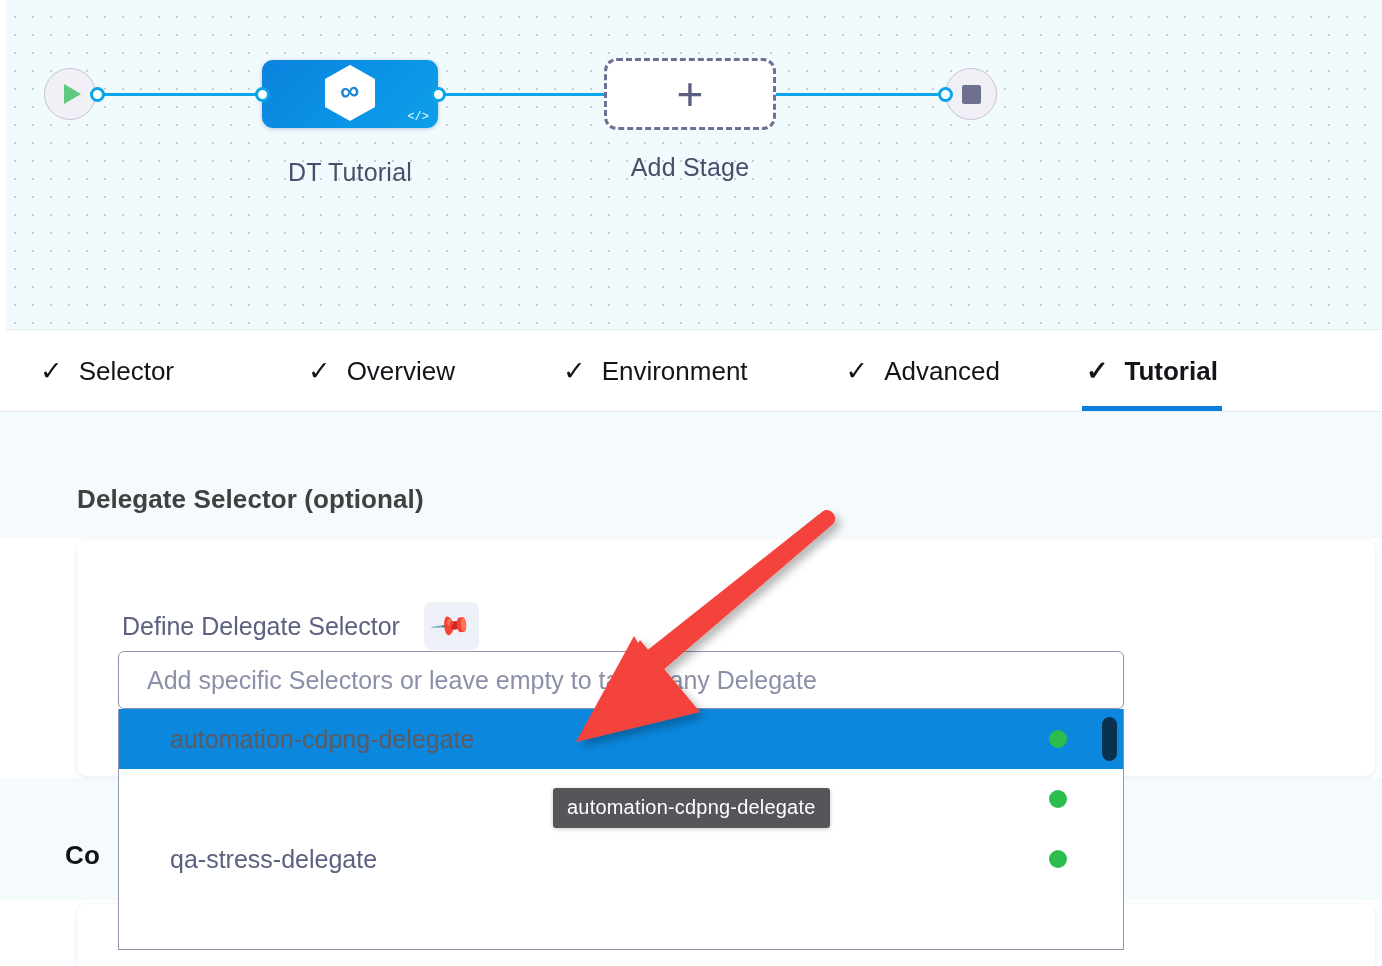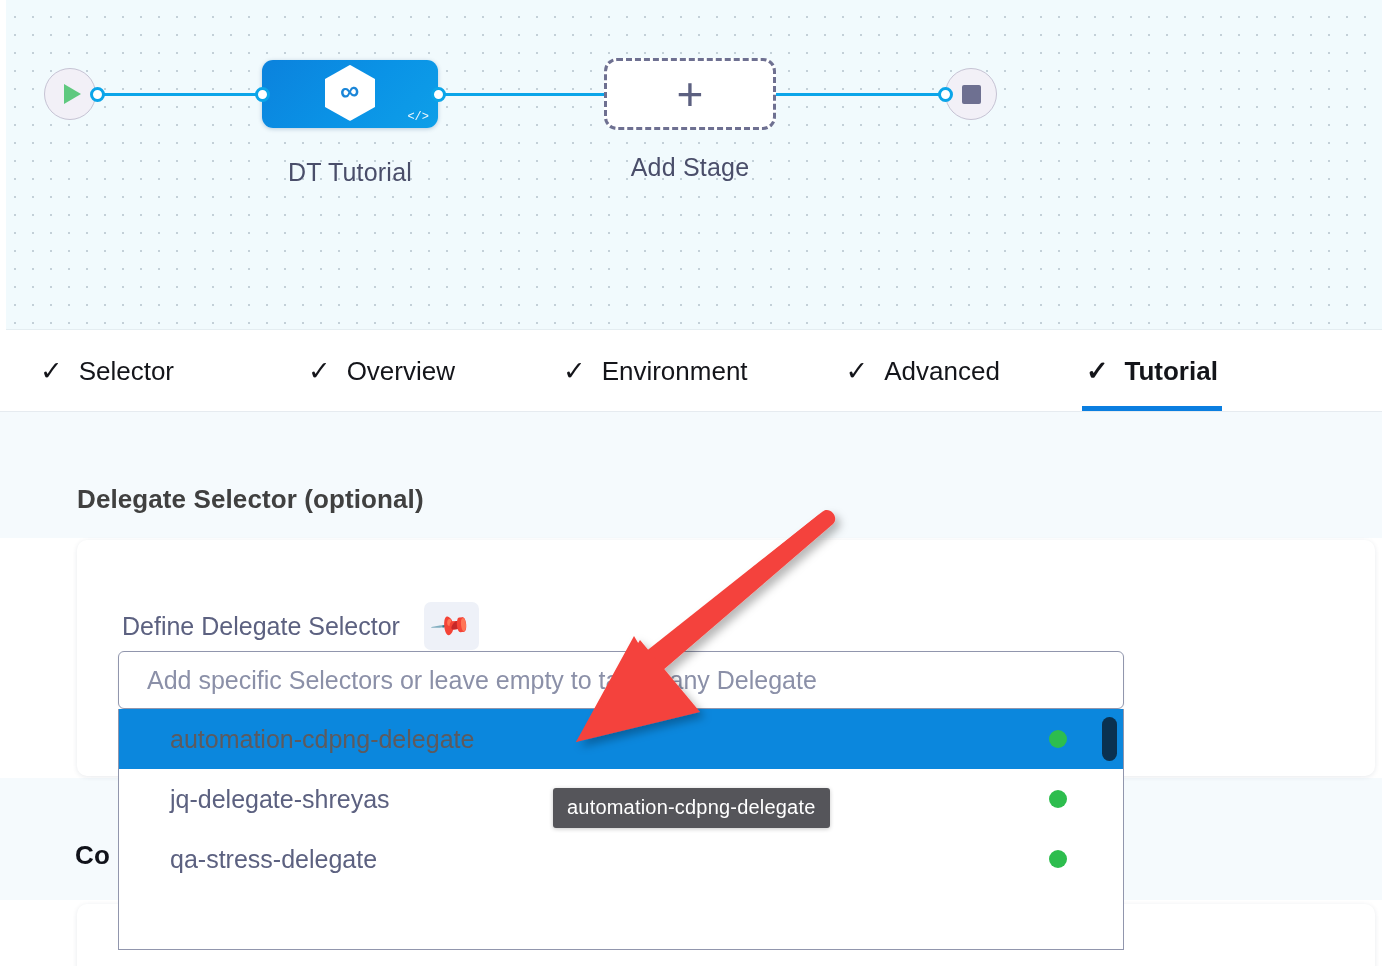--- a/index.html
+++ b/index.html
@@ -120,21 +120,21 @@
     position: absolute; left: 0; width: 1382px; background: #f5fafd;
   }
   .band-1 { top: 0; height: 126px; }
   .band-2 { top: 366px; height: 122px; }
 
   .section-title {
     position: absolute; left: 77px; top: 72px;
     font-size: 26px; font-weight: 700; color: #404040; letter-spacing: .1px;
   }
   .section-title-2 {
-    position: absolute; left: 75px; top: 428px;
+    position: absolute; left: 65px; top: 428px;
     font-size: 26px; font-weight: 700; color: #10121a; letter-spacing: .1px;
   }
 
   .card {
     position: absolute; left: 77px; top: 128px; width: 1298px; height: 236px;
     background: #ffffff; border-radius: 10px;
     box-shadow: 0 1px 5px rgba(30,50,80,.10);
   }
   .card-2 {
     position: absolute; left: 77px; top: 492px; width: 1298px; height: 80px;
@@ -283,21 +283,20 @@
     <div class="dd-input">
       <span class="dd-placeholder">Add specific Selectors or leave empty to target any Delegate</span>
     </div>
     <div class="dd-list">
       <div class="dd-item selected">
         <span class="txt">automation-cdpng-delegate</span>
         <span class="dot"></span>
         <span class="scroll-thumb"></span>
       </div>
       <div class="dd-item">
-        <span class="txt">jq-delegate-shreyas</span>
         <span class="dot"></span>
       </div>
       <div class="dd-item">
         <span class="txt">qa-stress-delegate</span>
         <span class="dot"></span>
       </div>
       <div class="dd-item"></div>
     </div>
   </div>
 

